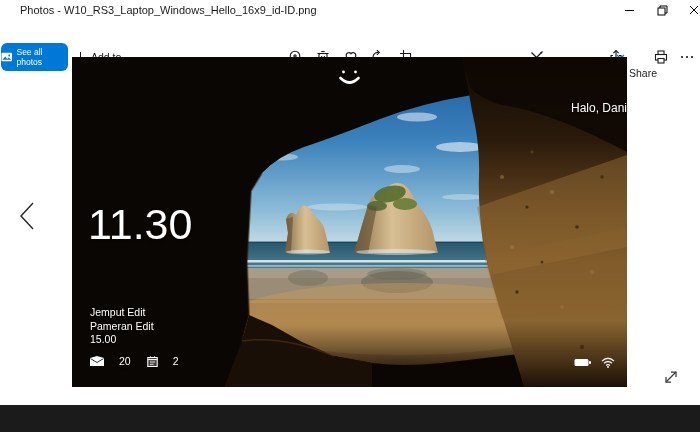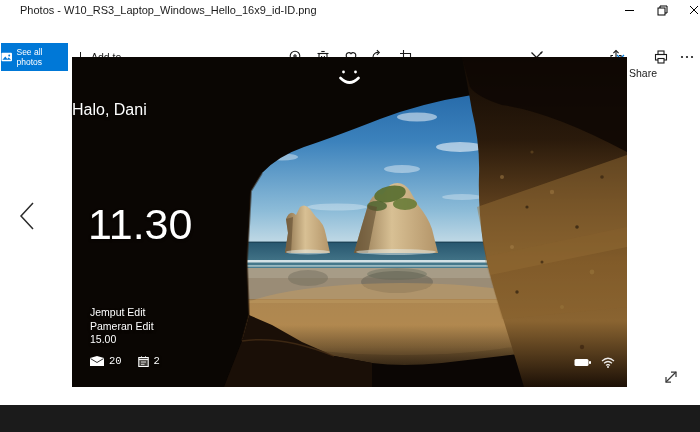--- a/index.html
+++ b/index.html
@@ -6,35 +6,35 @@
   body{width:700px;height:432px;position:relative;overflow:hidden;background:#fff;
        font-family:"Liberation Sans",sans-serif;-webkit-font-smoothing:antialiased;}
   .abs{position:absolute;}
   
   .titlebar{left:0;top:0;width:700px;height:20px;background:#fff;}
   .title-text{left:20px;top:0;height:20px;line-height:20px;font-size:11px;color:#1a1a1a;white-space:nowrap;}
   .winctl{top:0;width:24px;height:20px;display:flex;align-items:center;justify-content:center;cursor:default;}
   
   .toolbar{left:0;top:20px;width:700px;height:37px;background:#fff;}
   .btn-blue{left:1px;top:23px;width:67px;height:28px;background:#0078d7;color:#fff;
-            display:flex;align-items:center;justify-content:center;gap:4px;font-size:8.5px;}
+            display:flex;align-items:center;justify-content:center;gap:4px;font-size:8.5px;border-radius:6px;}
   .addto{left:75px;top:23px;height:28px;display:flex;align-items:center;gap:5px;color:#1a1a1a;font-size:10.5px;}
   .icbtn{top:28px;width:17px;height:17px;display:flex;align-items:center;justify-content:center;}
   .icbtn svg{display:block;}
   .tb-label{font-size:10.5px;color:#1a1a1a;margin-top:31px;}
   .grp{top:23px;height:28px;display:flex;align-items:center;gap:5px;}
   
   .photo{left:72px;top:57px;width:555px;height:330px;background:#000;}
   .ov{position:absolute;color:#fff;text-shadow:0 1px 3px rgba(0,0,0,.6);}
   .ov-time{left:16px;top:146px;font-size:43px;font-weight:400;letter-spacing:0px;line-height:1;}
   .ov-date{left:18px;top:210px;font-size:24px;font-weight:300;}
   .ov-event{left:18px;top:249px;font-size:10.5px;line-height:13.5px;font-weight:400;}
-  .ov-greet{left:0;top:44px;width:555px;text-align:left;font-size:16px;font-weight:300;}
+  .ov-greet{left:0;top:44px;width:555px;text-align:right;font-size:12px;font-weight:300;}
   .ov-counts{left:18px;top:298px;display:flex;align-items:center;gap:16px;font-size:10.5px;}
-  .cnt{display:flex;align-items:center;gap:5px;font-family:Liberation Mono, monospace;}
+  .cnt{display:flex;align-items:center;gap:15px;}
   .ov-status{right:12px;top:300px;display:flex;align-items:center;gap:10px;}
   
   .navback{left:15px;top:199px;width:24px;height:34px;display:flex;align-items:center;justify-content:center;}
   .expand{left:658px;top:364px;width:26px;height:26px;display:flex;align-items:center;justify-content:center;}
   
   .taskbar{left:0;top:405px;width:700px;height:27px;background:#1b1b1b;}
 </style>
 </head>
 <body>
 

